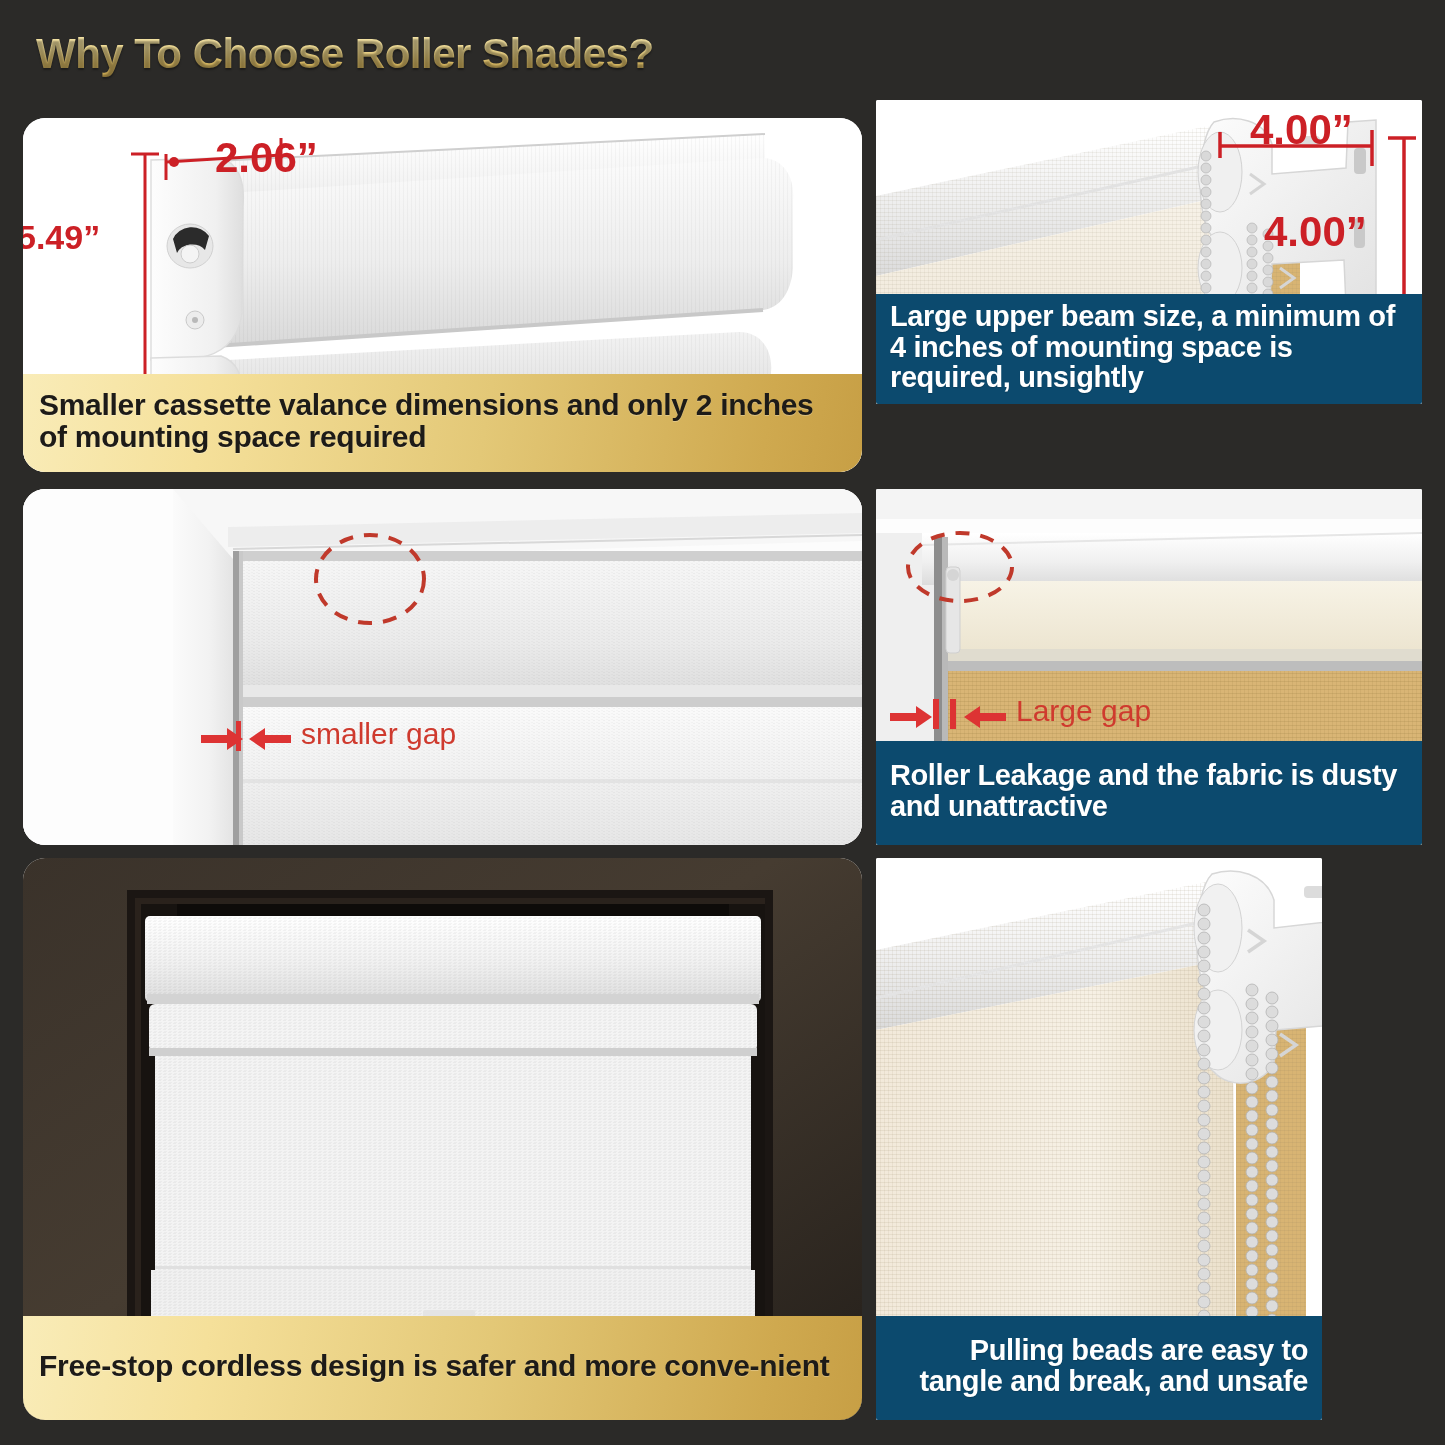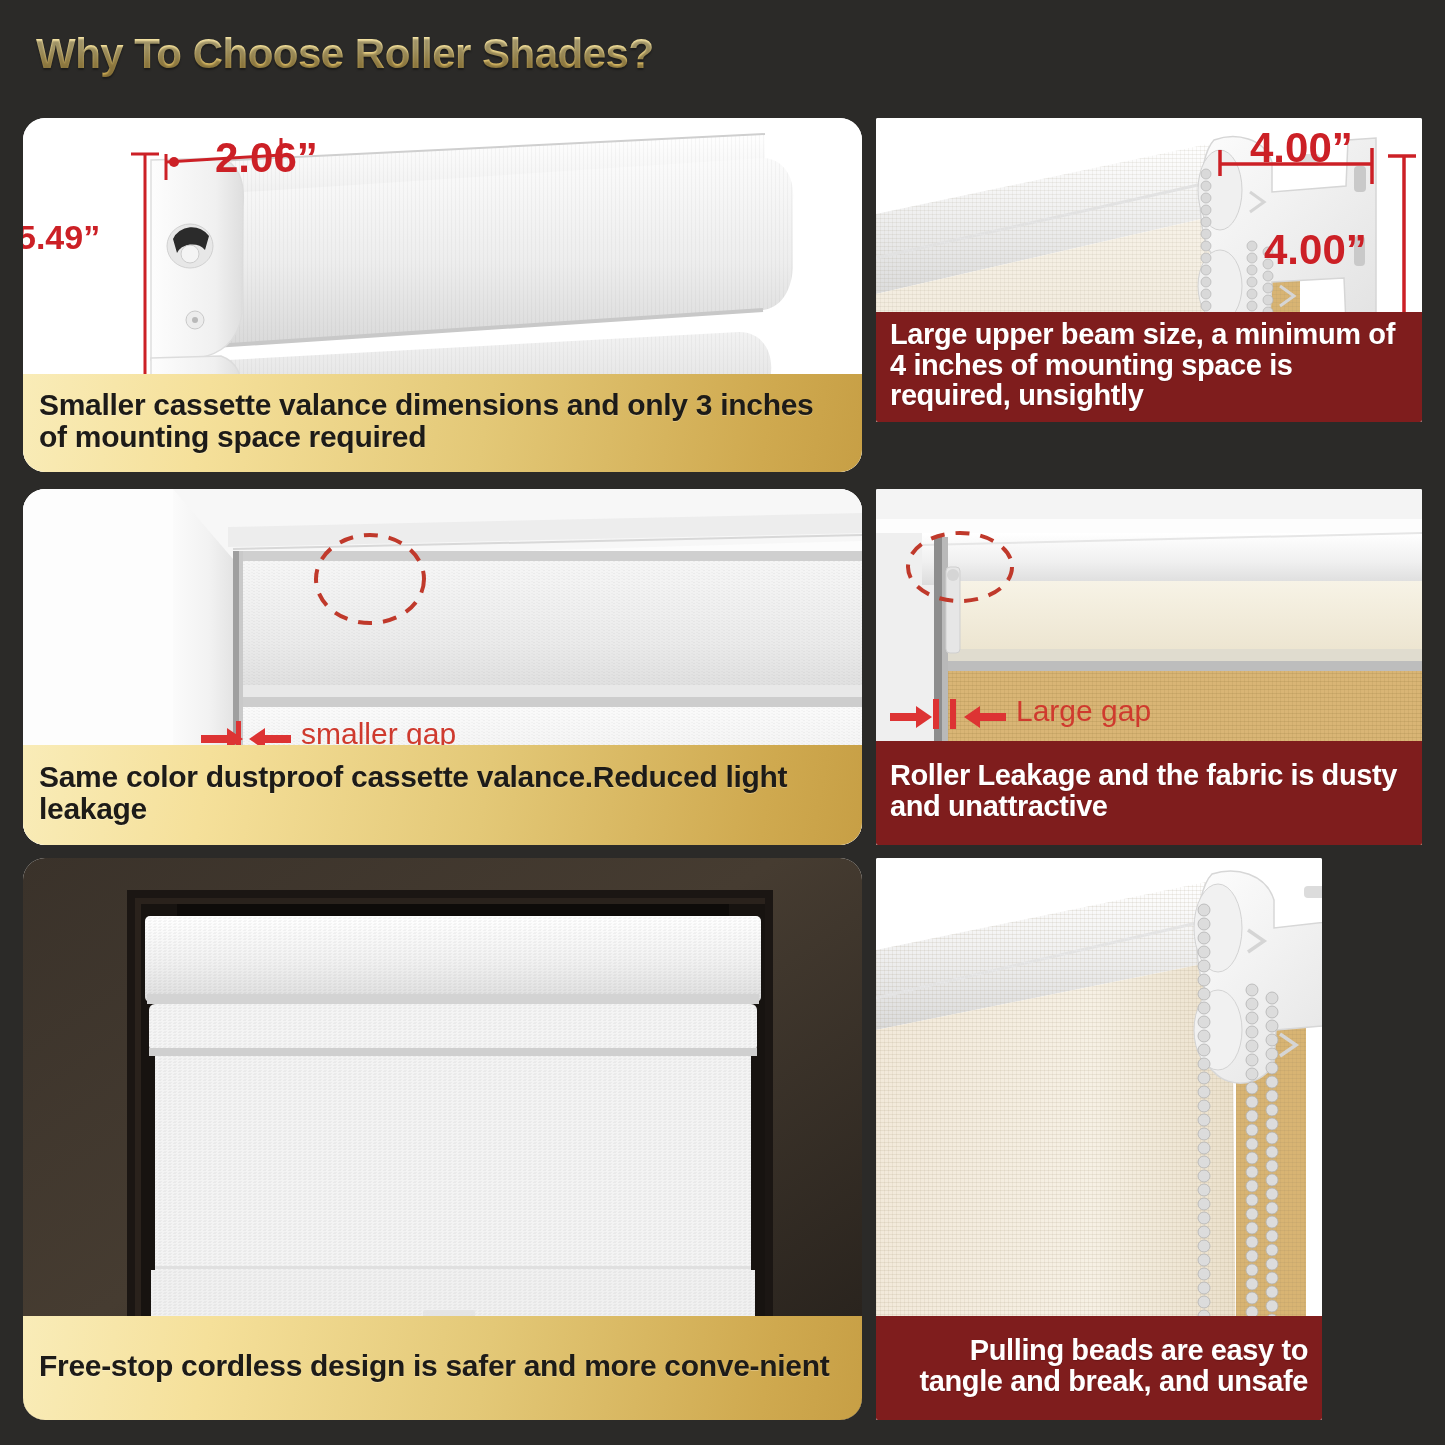--- a/index.html
+++ b/index.html
@@ -32,21 +32,21 @@
 
   
   .cap { position: absolute; left: 0; right: 0; bottom: 0;
     display: flex; align-items: center; }
   .cap-gold {
     background: linear-gradient(100deg,#f9ecb8 0%,#f5e09a 22%,#e3c877 55%,#cfa94f 88%,#c79f45 100%);
     padding: 10px 16px 14px 16px;
   }
   .cap-gold .cap-text { color: #1d1b18; font-weight: bold; font-size: 30px; line-height: 1.07;
     text-shadow: 0 1px 0 rgba(255,255,255,.25); letter-spacing: -0.3px; }
-  .cap-gray { background: #7f1d1d; padding: 6px 14px 10px 14px; }
+  .cap-gray { background: #0c4a6e; padding: 6px 14px 10px 14px; }
   .cap-gray .cap-text { color: #ffffff; font-weight: bold; font-size: 29px; line-height: 1.06;
     letter-spacing: -0.4px; text-shadow: 0 1px 1px rgba(0,0,0,.18); }
 
   
   .dim-label { position: absolute; color: #cc2026; font-weight: bold;
     font-family: "Liberation Sans", sans-serif; white-space: nowrap; }
   .gap-label { position: absolute; color: #cf3a2e; font-weight: normal;
     font-size: 30px; white-space: nowrap; }
   svg { display:block; }
 </style>
@@ -127,25 +127,25 @@
         <g stroke="#cc2026" stroke-width="3" fill="none">
           <line x1="122" y1="36" x2="122" y2="330"></line>
           <line x1="108" y1="36" x2="136" y2="36"></line>
           <line x1="108" y1="330" x2="136" y2="330"></line>
         </g>
       </svg>
       <div class="dim-label" style="left:192px; top:16px; font-size:42px;">2.06”</div>
       <div class="dim-label" style="left:-6px; top:100px; font-size:34px;">5.49”</div>
     </div>
     <div class="cap cap-gold" style="height:98px;">
-      <div class="cap-text">Smaller cassette valance dimensions and only 3 inches of mounting space required</div>
+      <div class="cap-text">Smaller cassette valance dimensions and only 2 inches of mounting space required</div>
     </div>
   </div>
 
-  <div class="panel square" style="left:876px; top:118px; width:546px; height:304px;">
+  <div class="panel square" style="left:876px; top:100px; width:546px; height:304px;">
     <div class="art">
       <svg width="546" height="354" viewBox="0 0 546 354">
         <defs>
           <linearGradient id="tube2" x1="0" y1="0" x2="0" y2="1">
             <stop offset="0%" stop-color="#ffffff"></stop>
               <stop offset="40%" stop-color="#f2f2f2"></stop>
             <stop offset="100%" stop-color="#dcdcdc"></stop>
           </linearGradient>
           <linearGradient id="fab2" x1="0" y1="0" x2="0" y2="1">
             <stop offset="0%" stop-color="#f7f2e8"></stop>
@@ -325,23 +325,20 @@
 
         <ellipse cx="347" cy="90" rx="54" ry="44" fill="none" stroke="#c0392b" stroke-width="4" stroke-dasharray="14 11"></ellipse>
 
         <g fill="#d33">
           <path d="M178 246 l26 0 l0 -7 l16 11 l-16 11 l0 -7 l-26 0 z"></path>
           <path d="M268 246 l-26 0 l0 -7 l-16 11 l16 11 l0 -7 l26 0 z"></path>
         </g>
         <rect x="213" y="232" width="5" height="30" fill="#d33"></rect>
       </svg>
       <div class="gap-label" style="left:278px; top:228px;">smaller gap</div>
-    </div>
-    <div class="cap cap-gold" style="height:100px;">
-      <div class="cap-text">Same color dustproof cassette valance.Reduced light leakage</div>
     </div>
   </div>
 
   <div class="panel square" style="left:876px; top:489px; width:546px; height:356px;">
     <div class="art">
       <svg width="546" height="356" viewBox="0 0 546 356">
         <defs>
           <linearGradient id="rail4" x1="0" y1="0" x2="0" y2="1">
             <stop offset="0%" stop-color="#ffffff"></stop>
               <stop offset="55%" stop-color="#f0f0f0"></stop>

